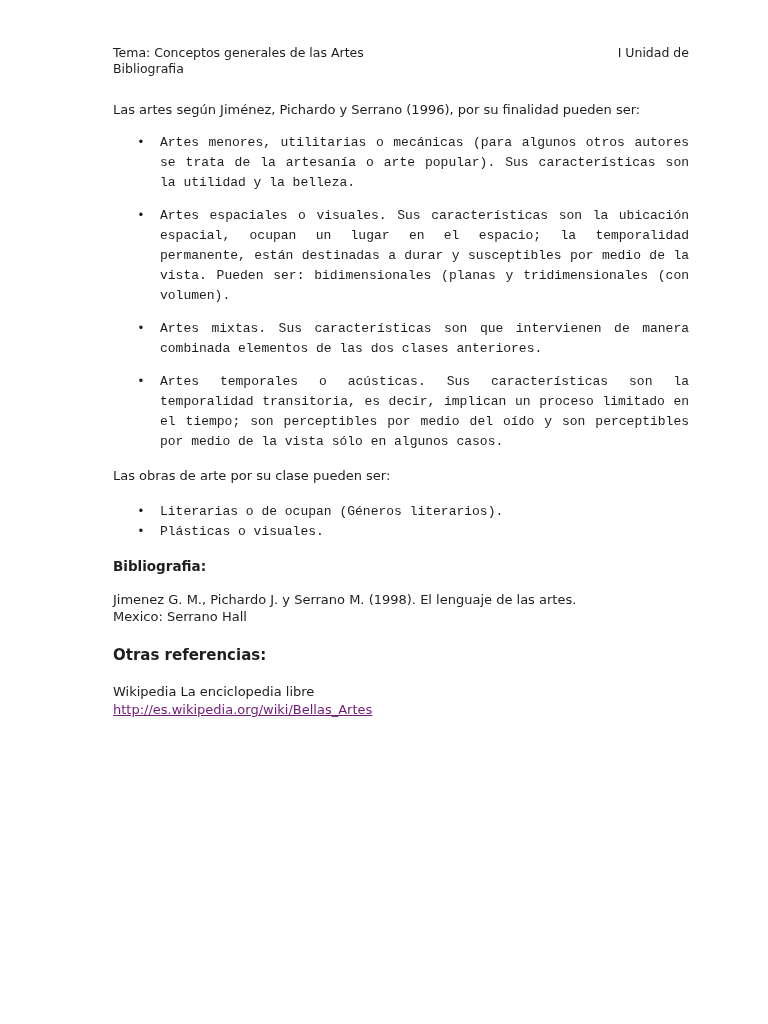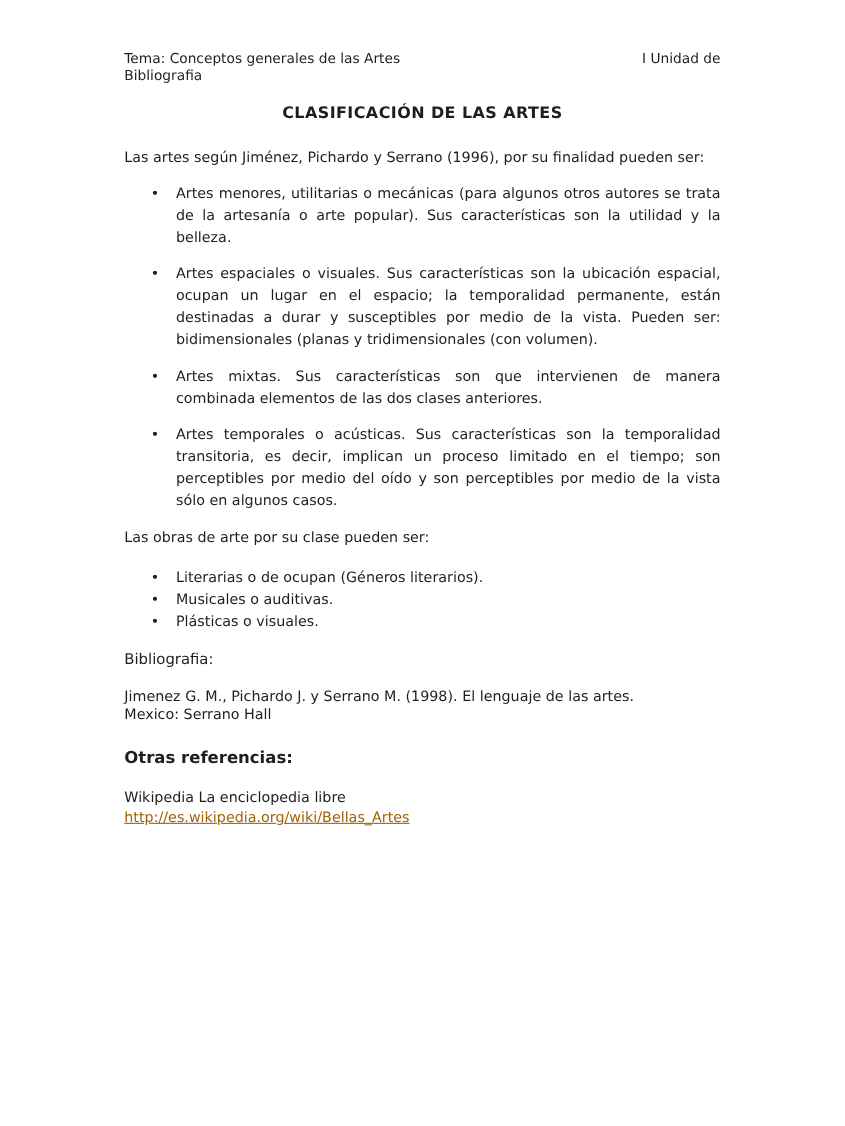--- a/index.html
+++ b/index.html
@@ -8,21 +8,21 @@
     width: 768px;
     height: 1024px;
     font-family: "DejaVu Sans", "Liberation Sans", sans-serif;
     color: #1e1e1e;
     overflow: hidden;
   }
   .page {
     width: 768px;
     height: 1024px;
     background: #ffffff;
-    padding: 45px 113px 0 113px;
+    padding: 45px 79px 0 113px;
   }
   .doc-header {
     font-size: 12.5px;
     line-height: 16px;
   }
   .doc-header .hline1 {
     display: flex;
     justify-content: space-between;
   }
   .doc-title {
@@ -41,89 +41,88 @@
   ul.blist {
     list-style: none;
     margin-top: 13px;
   }
   ul.blist li {
     position: relative;
     padding-left: 47px;
     font-size: 13px;
     line-height: 20px;
     margin-bottom: 13px;
+    font-family: Liberation Mono, monospace;
   }
   ul.blist li.just { text-align: justify; }
   ul.blist li::before {
     content: "\2022";
     position: absolute;
     left: 24px;
     top: 0;
   }
   ul.blist.tight { margin-top: 16px; }
   ul.blist.tight li { margin-bottom: 0; }
   .bib-heading {
     margin-top: 16px;
-    font-weight: normal;
+    font-weight: bold;
     font-size: 13.5px;
   }
   .bib-lines {
     margin-top: 17px;
     font-size: 13px;
     line-height: 17px;
   }
   .otras-heading {
     margin-top: 21px;
     font-weight: bold;
     font-size: 15px;
   }
   .wiki-block {
     margin-top: 19px;
     font-size: 13px;
     line-height: 18px;
   }
   .wiki-block a {
-    color: #a16207;
+    color: #701a75;
     text-decoration: underline;
     cursor: pointer;
   }
 </style>
 </head>
 <body>
 
 <div class="page">
 
   <div class="doc-header">
     <div class="hline1">
       <span>Tema: Conceptos generales de las Artes</span>
       <span>I Unidad de</span>
     </div>
     <div>Bibliografia</div>
   </div>
 
-  <div class="doc-title">CLASIFICACIÓN DE LAS ARTES</div>
 
   <div class="para intro1">Las artes según Jiménez, Pichardo y Serrano (1996), por su finalidad pueden ser:</div>
 
   <ul class="blist">
     <li class="just">Artes menores, utilitarias o mecánicas (para algunos otros autores se trata de la artesanía o arte popular). Sus características son la utilidad y la belleza.</li>
   </ul>
 
 
   <ul class="blist">
     <li class="just">Artes espaciales o visuales. Sus características son la ubicación espacial, ocupan un lugar en el espacio; la temporalidad permanente, están destinadas a durar y susceptibles por medio de la vista. Pueden ser: bidimensionales (planas y tridimensionales (con volumen).</li>
     <li class="just">Artes mixtas. Sus características son que intervienen de manera combinada elementos de las dos clases anteriores.</li>
     <li class="just">Artes temporales o acústicas. Sus características son la temporalidad transitoria, es decir, implican un proceso limitado en el tiempo; son perceptibles por medio del oído y son perceptibles por medio de la vista sólo en algunos casos.</li>
   </ul>
 
   <div class="para intro">Las obras de arte por su clase pueden ser:</div>
 
   <ul class="blist tight">
     <li>Literarias o de ocupan (Géneros literarios).</li>
-    <li>Musicales o auditivas.</li>
     <li>Plásticas o visuales.</li>
   </ul>
 
   <div class="bib-heading">Bibliografia:</div>
 
   <div class="bib-lines">
     <div>Jimenez G. M., Pichardo J. y Serrano M. (1998). El lenguaje de las artes.</div>
     <div>Mexico: Serrano Hall</div>
   </div>
 

